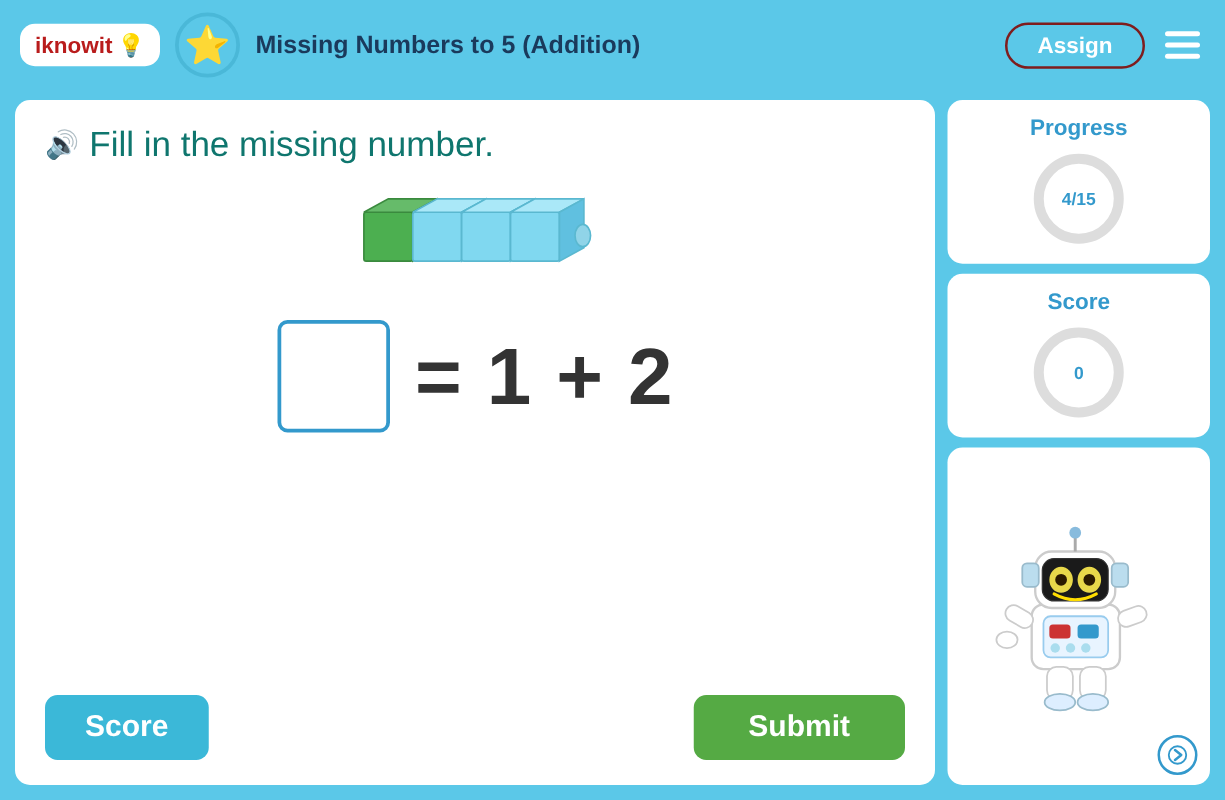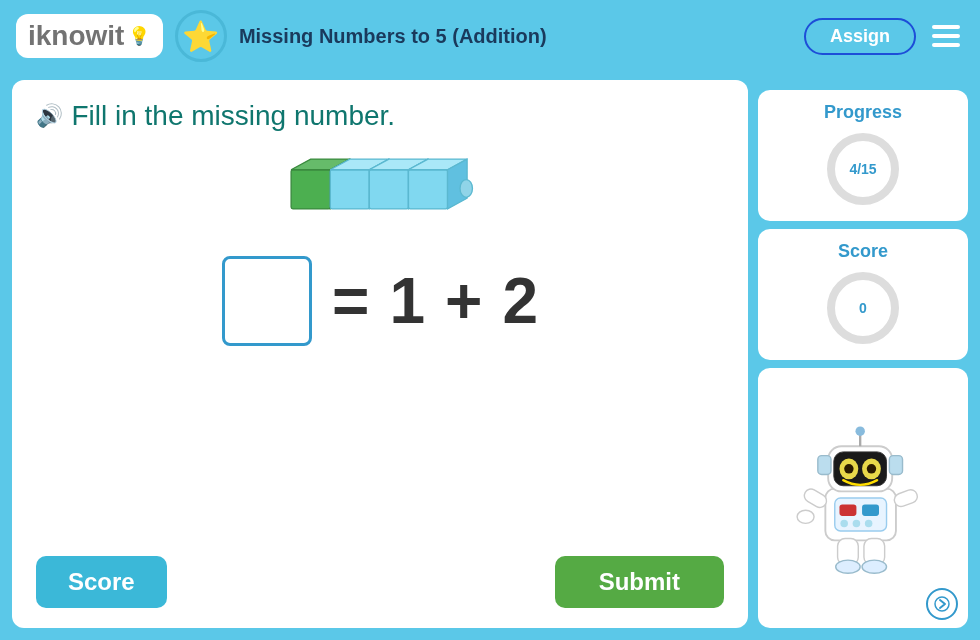--- a/index.html
+++ b/index.html
@@ -25,23 +25,23 @@
     }
     .logo-box {
       background: white;
       border-radius: 12px;
       padding: 6px 12px;
       display: flex;
       align-items: center;
       gap: 4px;
     }
     .logo-text {
-      font-size: 28px;
-      font-weight: bold;
-      color: #737373;
+      font-size: 18px;
+      font-weight: bold;
+      color: #b91c1c;
     }
     .logo-bulb {
       font-size: 18px;
     }
     .star-circle {
       width: 52px;
       height: 52px;
       background: #5bc8e8;
       border-radius: 50%;
       border: 3px solid #4ab8d8;
@@ -51,21 +51,21 @@
       font-size: 30px;
     }
     .lesson-title {
       color: #1a3a5c;
       font-size: 20px;
       font-weight: bold;
       flex: 1;
     }
     .assign-btn {
       background: transparent;
-      border: 2px solid #1d4ed8;
+      border: 2px solid #7f1d1d;
       border-radius: 20px;
       color: white;
       font-size: 18px;
       font-weight: bold;
       padding: 6px 24px;
       cursor: pointer;
     }
     .menu-btn {
       background: transparent;
       border: none;
@@ -184,21 +184,20 @@
       padding: 12px 44px;
       cursor: pointer;
     }
 
     
     .right-panel {
       width: 210px;
       display: flex;
       flex-direction: column;
       gap: 8px;
-      margin-top: 10px;
     }
 
     .score-card {
       background: white;
       border-radius: 12px;
       padding: 12px 16px;
       display: flex;
       flex-direction: column;
       align-items: center;
       gap: 6px;

